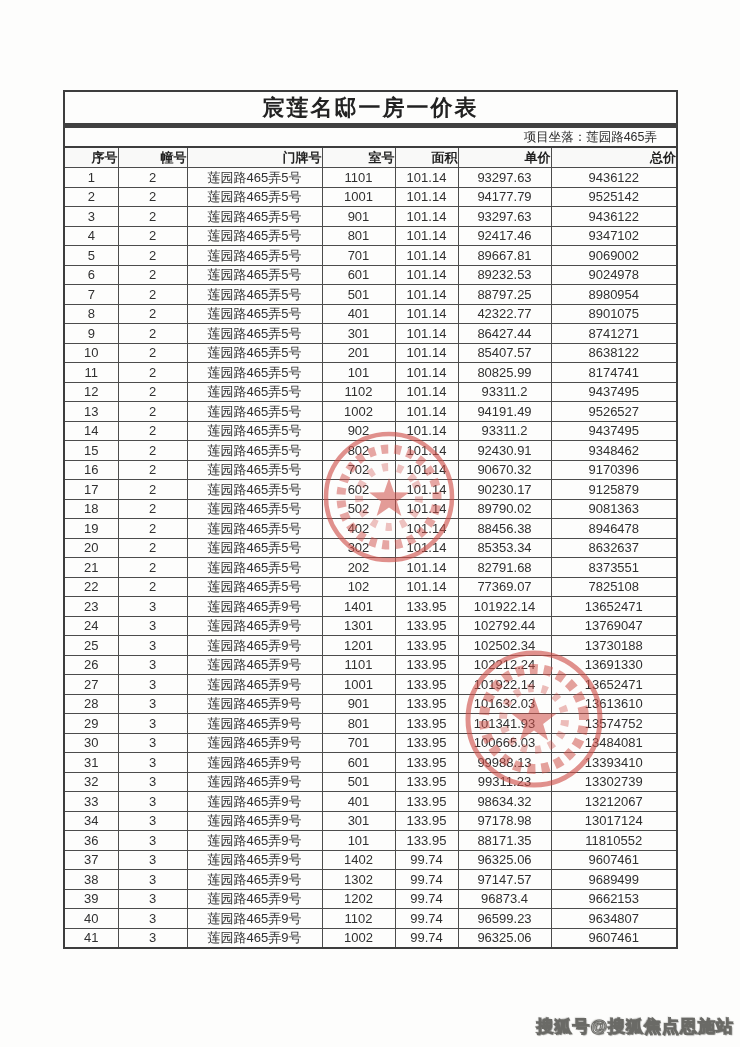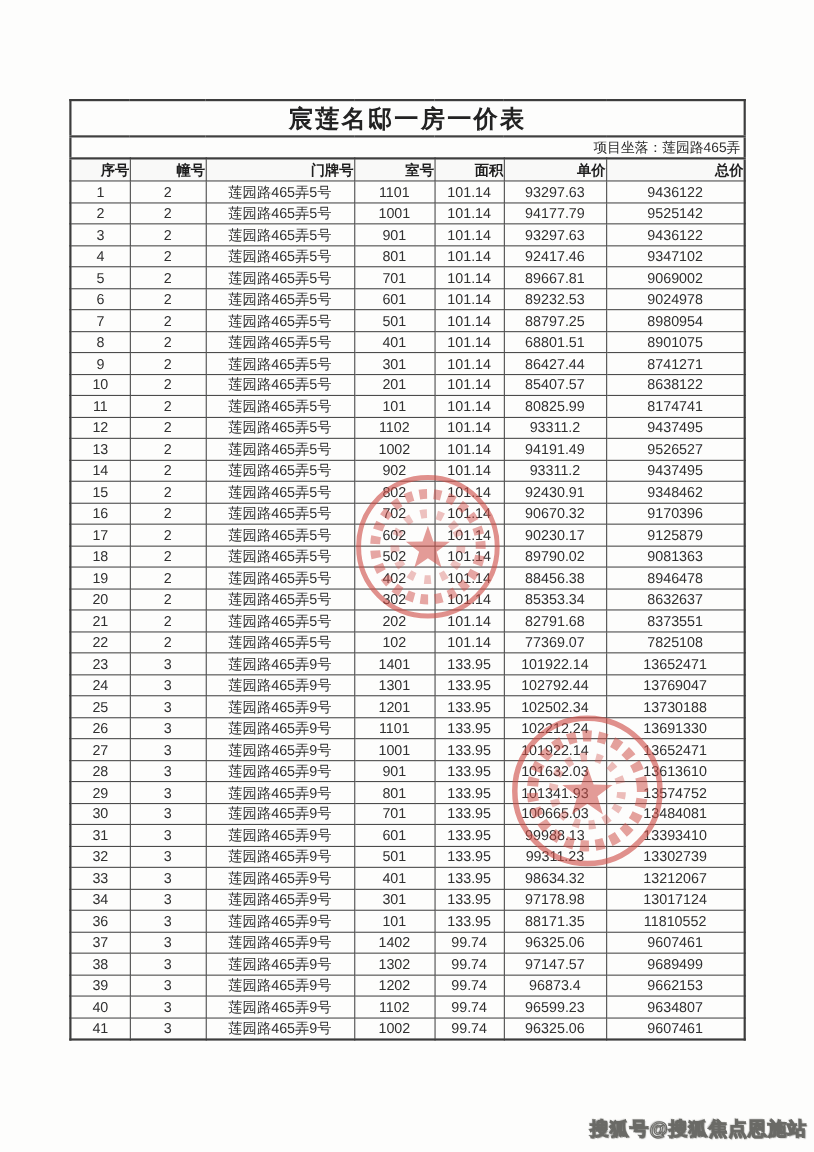--- a/index.html
+++ b/index.html
@@ -23,24 +23,24 @@
     vertical-align:middle;
     font-size:13px;
     line-height:1;
     color:#2d2d2d;
     white-space:nowrap;
     overflow:hidden;
   }
   table.price{border:2px solid #3d3d3d;}
   tr.title-row td{
     height:31px;font-size:22px;font-weight:600;letter-spacing:2px;color:#222;
-    border-bottom:2px solid #404040;
+    border-bottom:5px solid #404040;
   }
   tr.subtitle-row td{
-    height:18px;font-size:12.5px;text-align:right;padding-right:3px;
+    height:18px;font-size:12.5px;text-align:right;padding-right:19px;
     border-bottom:2px solid #3d3d3d;
   }
   tr.header-row th{
     height:19px;font-size:13px;font-weight:700;color:#1f1f1f;
     background:rgba(0,0,0,0.015);
     text-align:right;
   }
   tbody.data tr{height:19.5px;}
   tbody.data td{font-size:13px;color:#303030;}
 
@@ -149,21 +149,21 @@
           <td>101.14</td>
           <td>88797.25</td>
           <td>8980954</td>
         </tr>
         <tr>
           <td>8</td>
           <td>2</td>
           <td>莲园路465弄5号</td>
           <td>401</td>
           <td>101.14</td>
-          <td>68801.51</td>
+          <td>42322.77</td>
           <td>8901075</td>
         </tr>
         <tr>
           <td>9</td>
           <td>2</td>
           <td>莲园路465弄5号</td>
           <td>301</td>
           <td>101.14</td>
           <td>86427.44</td>
           <td>8741271</td>

